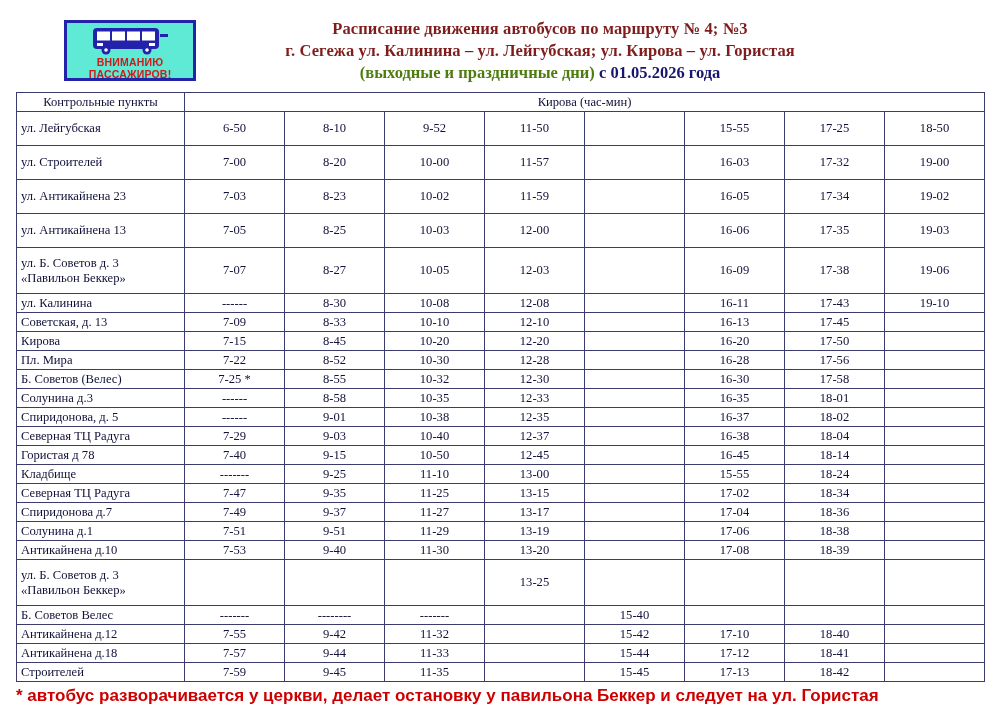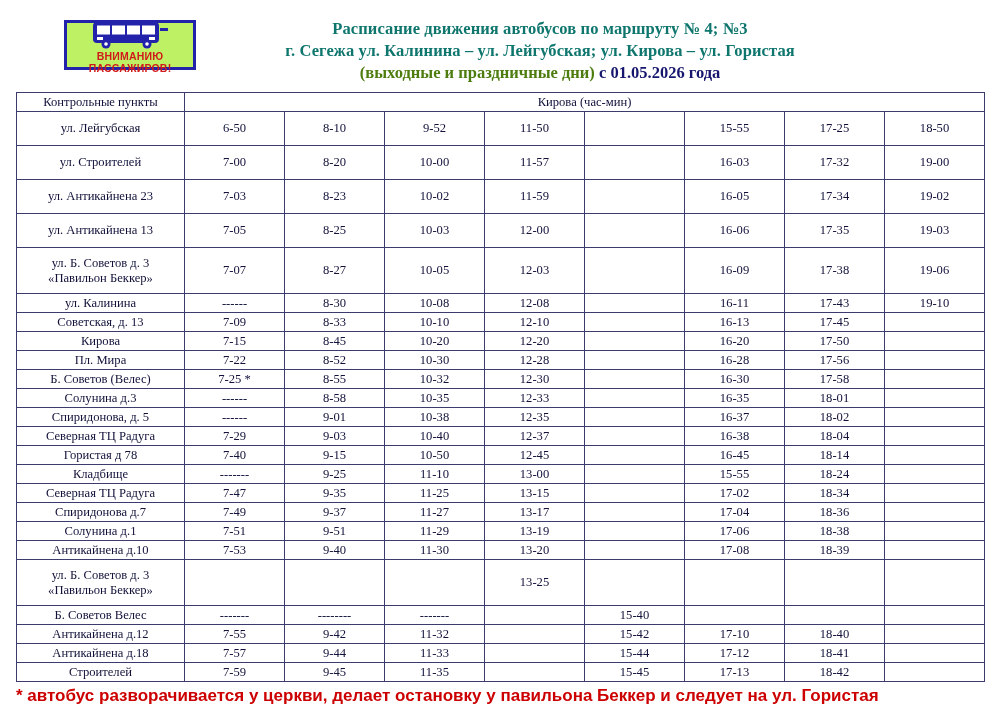--- a/index.html
+++ b/index.html
@@ -26,28 +26,28 @@
   
   .header {
     position: relative;
     height: 78px;
   }
   .attention-box {
     position: absolute;
     left: 48px;
     top: 8px;
     width: 132px;
-    height: 50px;
+    height: 61px;
     border: 3px solid #2222aa;
-    background: #bef264;
+    background: #5eead4;
     box-sizing: border-box;
     display: flex;
     flex-direction: column;
     align-items: center;
-    justify-content: center;
+    justify-content: space-between;
     padding-top: 3px;
   }
   .bus-icon svg { display: block; }
   .attention-text {
     font-family: "Liberation Sans", sans-serif;
     font-size: 10.5px;
     font-weight: bold;
     color: #d11a1a;
     line-height: 10.5px;
     text-align: center;
@@ -55,21 +55,21 @@
     margin-top: 1px;
   }
   .title-block {
     text-align: center;
     padding-left: 80px;
     padding-top: 6px;
   }
   .title-line1, .title-line2 {
     font-size: 16.5px;
     font-weight: bold;
-    color: #0f766e;
+    color: #7f1d1d;
     line-height: 22px;
     letter-spacing: 0.1px;
   }
   .title-line3 {
     font-size: 16.5px;
     font-weight: bold;
     line-height: 22px;
     color: #16166e;
   }
   .title-line3 .red {
@@ -100,21 +100,21 @@
     height: 30px;
     margin-top: 8px;
   }
   th.col-trips {
     text-align: center;
     font-weight: normal;
     font-size: 12.6px;
     height: 30px;
   }
   td.point {
-    text-align: center;
+    text-align: left;
     white-space: nowrap;
     overflow: hidden;
   }
   td.time {
     text-align: center;
     white-space: nowrap;
   }
   
   col.c0 { width: 168px; }
   col.c1 { width: 100px; }

